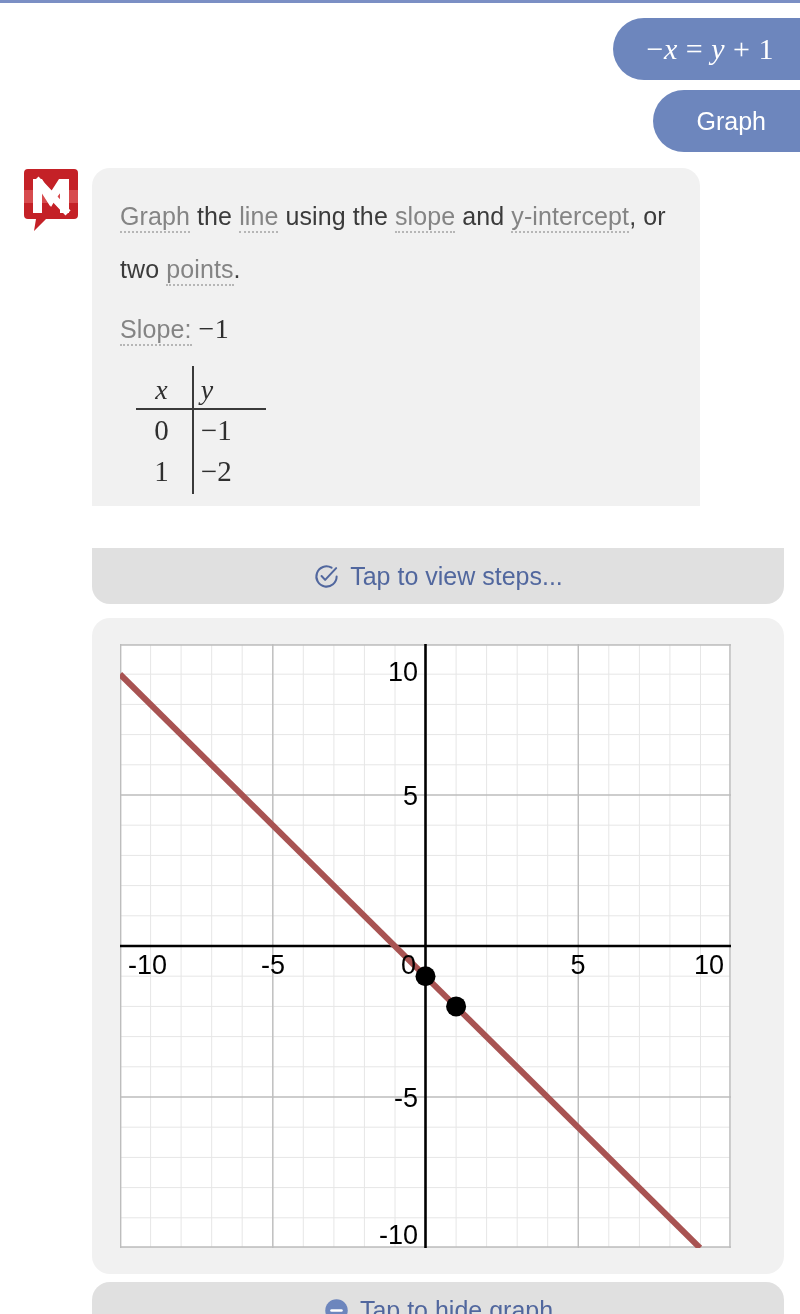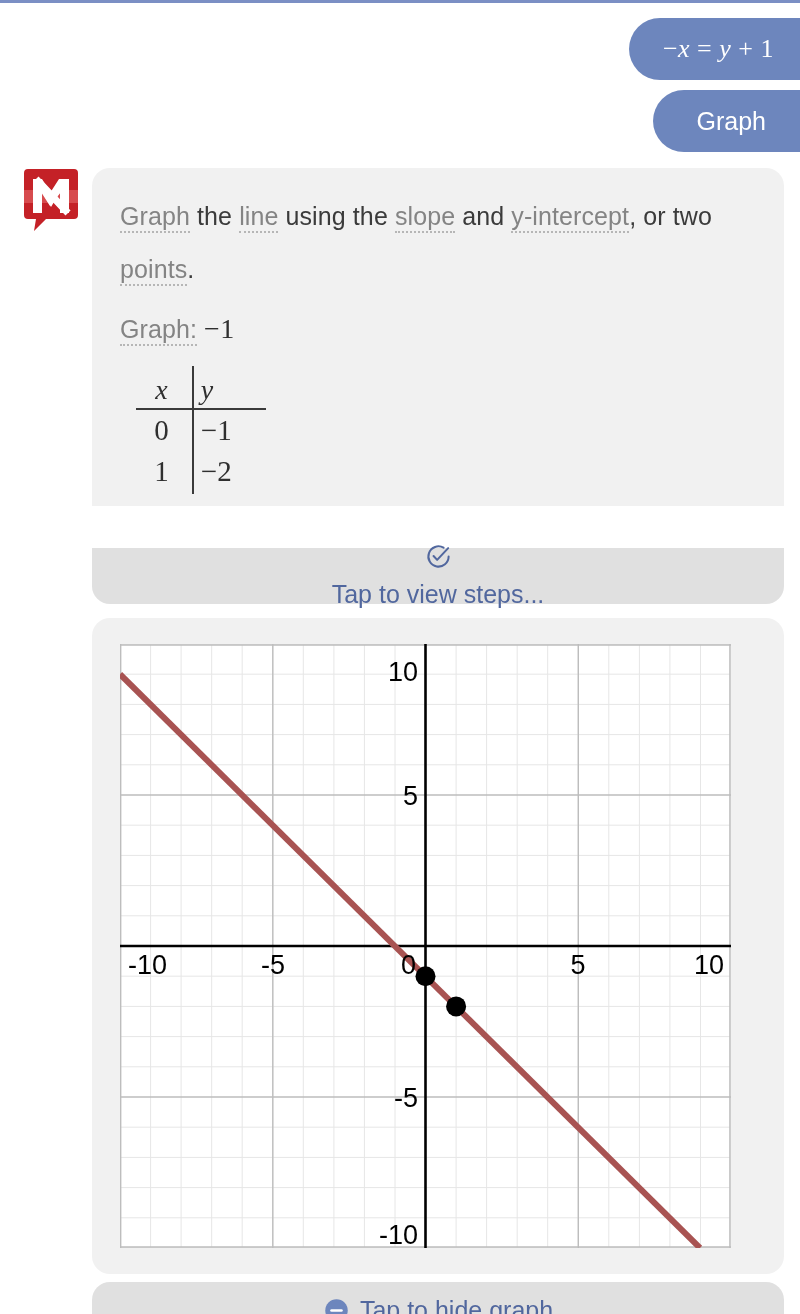--- a/index.html
+++ b/index.html
@@ -34,21 +34,21 @@
     justify-content: center;
     box-sizing: border-box;
   }
   .bubble-query {
     right: 0;
     top: 18px;
     height: 62px;
     padding: 0 26px 0 34px;
     border-radius: 32px 0 0 32px;
     font-family: "Liberation Serif", serif;
-    font-size: 26px;
+    font-size: 30px;
     letter-spacing: .5px;
     white-space: nowrap;
   }
   .bubble-query i { font-style: italic; }
   .bubble-action {
     right: 0;
     top: 90px;
     height: 62px;
     padding: 0 34px 0 44px;
     border-radius: 32px 0 0 32px;
@@ -63,21 +63,21 @@
     top: 169px;
     width: 54px;
     height: 62px;
   }
 
   
   .answer-card {
     position: absolute;
     left: 92px;
     top: 168px;
-    width: 692px;
+    width: 608px;
     background: #f1f1f1;
     border-radius: 18px 18px 0 0;
     box-sizing: border-box;
     padding: 22px 28px 14px 28px;
   }
   .line {
     font-size: 25px;
     color: #3b3b3b;
     line-height: 53px;
     letter-spacing: .1px;
@@ -139,21 +139,21 @@
     height: 56px;
     background: #e0e0e0;
     display: flex;
     align-items: center;
     justify-content: center;
     gap: 10px;
     color: #51679e;
     font-size: 25px;
     box-sizing: border-box;
   }
-  .tap-steps { top: 548px; border-radius: 0 0 18px 18px; flex-direction: column; }
+  .tap-steps { top: 548px; border-radius: 0 0 18px 18px; }
   .tap-hide  { top: 1282px; border-radius: 18px 18px 0 0; height: 56px; }
 
   .circ-icon { flex: 0 0 auto; display: block; }
 
   
   .graph-card {
     position: absolute;
     left: 92px;
     top: 618px;
     width: 692px;
@@ -211,21 +211,21 @@
     <span>using the</span>
     <span class="muted">slope</span>
     <span>and</span>
     <span class="muted">y-intercept</span><span>, or two</span>
     <span class="muted">points</span><span>.</span>
   </div>
 
   <div class="para-gap"></div>
 
   <div class="line">
-    <span class="muted">Graph:</span>
+    <span class="muted">Slope:</span>
     <span class="mathnum">−1</span>
   </div>
 
 
   <div class="xy-table">
     <div class="vline"></div>
     <table>
       <tbody>
           <tr class="hdr">
         <td class="col-x">x</td>

